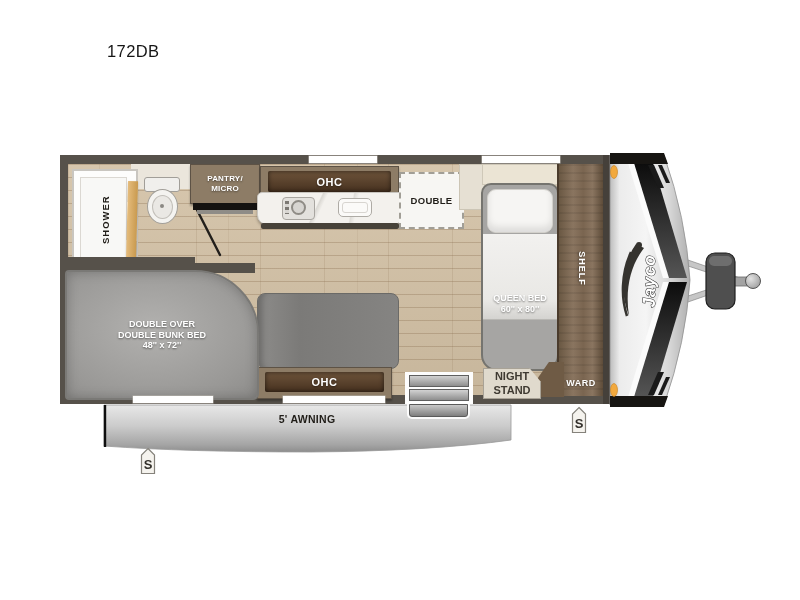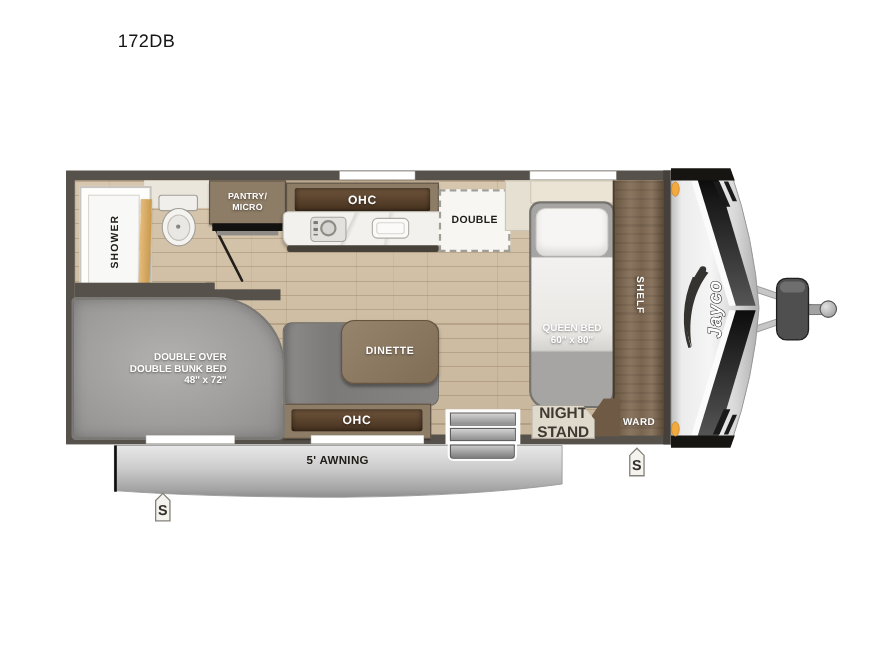--- a/index.html
+++ b/index.html
@@ -4,21 +4,21 @@
 <style>
   html,body{margin:0;padding:0;background:#fff;}
   #stage{position:relative;width:800px;height:600px;background:#ffffff;overflow:hidden;
          font-family:"Liberation Sans",sans-serif;}
   .a{position:absolute;}
   .lbl{font-weight:bold;color:#fff;text-align:center;line-height:1.2;white-space:pre-line;
        text-shadow:0 1px 2px rgba(0,0,0,.45);}
   .lbl-dark{font-weight:bold;color:#201d18;text-align:center;line-height:1.2;white-space:pre-line;}
   .flexc{display:flex;align-items:center;justify-content:center;}
 
-  #title{left:107px;top:29px;font-size:16.5px;color:#151515;letter-spacing:.4px;}
+  #title{left:107px;top:42px;font-size:16.5px;color:#151515;letter-spacing:.4px;}
 
   
   #body-wall{left:60px;top:155px;width:550px;height:249px;background:#56514a;}
   #floor{left:68px;top:164px;width:535px;height:231px;background-color:#d2c0a4;
     background-image:
       repeating-linear-gradient(180deg, rgba(134,106,75,.32) 0 1px, transparent 1px 13px),
       repeating-linear-gradient(90deg, rgba(134,106,75,.16) 0 1px, transparent 1px 64px),
       repeating-linear-gradient(90deg, transparent 0 31px, rgba(134,106,75,.10) 31px 32px, transparent 32px 129px),
       linear-gradient(180deg, rgba(255,255,255,.10), rgba(0,0,0,.05));}
   #front-wall{left:603px;top:155px;width:7px;height:249px;background:#45403a;}
@@ -78,35 +78,35 @@
     background:linear-gradient(180deg,#f2f1ef,#e9e8e5 78%,#d4d3d0);border-bottom:1px solid #b9b8b4;}
   #queen-bed .lbl{position:absolute;left:0;right:0;top:108px;font-size:9px;}
   #walnut{left:557px;top:164px;width:46px;height:232px;border-left:2px solid #4a3b2c;box-sizing:border-box;
     background:linear-gradient(90deg,#6a5843 0%,#8a7560 32%,#7a6550 55%,#8a7560 76%,#5e4c39 100%);}
   #walnut-grain{position:absolute;inset:0;background:repeating-linear-gradient(180deg,rgba(0,0,0,.07) 0 2px,transparent 2px 8px);}
   #shelf-lbl-wrap{position:absolute;left:0;right:0;top:84px;height:40px;}
   #shelf-lbl-wrap .lbl{font-size:9px;letter-spacing:1px;transform:rotate(90deg);}
   #ward-lbl{position:absolute;left:0;right:0;bottom:7px;font-size:9px;letter-spacing:.5px;}
   #night-stand{left:483px;top:368px;width:56px;height:29px;background:#e0dacd;border:1px solid #a8a296;
     clip-path:polygon(0 0,80% 0,100% 45%,100% 100%,0 100%);}
-  #night-stand .lbl-dark{font-size:14px;color:#3e3931;}
+  #night-stand .lbl-dark{font-size:11px;color:#3e3931;}
   #ward-wedge{left:538px;top:362px;width:26px;height:35px;background:#6f5b45;
     clip-path:polygon(42% 0,100% 0,100% 100%,0 100%,0 45%);}
 
   
   #dinette-bench{left:257px;top:293px;width:140px;height:74px;border:1.5px solid #6b6a67;border-radius:8px;
     background:linear-gradient(90deg,#8d8c8a,#7b7a78 30%,#858482);box-shadow:inset 10px 0 6px -6px rgba(0,0,0,.25);}
   #dinette-table{left:310px;top:291px;width:87px;height:56px;border:1.5px solid #66543f;border-radius:12px;
     background:linear-gradient(135deg,#97846c,#7f6d56);box-shadow:0 2px 3px rgba(0,0,0,.35);}
   #dinette-table .lbl{font-size:9.5px;letter-spacing:.5px;}
   #bunk-wall{left:68px;top:263px;width:187px;height:10px;background:#56514a;}
   #bunk-bed{left:65px;top:270px;width:190px;height:126px;border:2px solid #7a7976;border-radius:4px 64px 6px 4px;
     background:radial-gradient(ellipse at 45% 45%,#b2b1af,#9a9997 70%,#8d8c8a);
     box-shadow:inset 0 0 12px rgba(0,0,0,.22);}
-  #bunk-bed .lbl{font-size:9px;text-align:right;}
+  #bunk-bed .lbl{font-size:9px;}
 
   
   #door-frame{left:405px;top:372px;width:68px;height:32px;background:#fdfdfd;}
   .step{left:409px;width:60px;height:12px;background:linear-gradient(180deg,#d2d2d2,#8e8e8e);border:1px solid #5f5f5f;box-sizing:border-box;}
   #step1{top:375px;}#step2{top:389px;}
   #step3{left:409px;top:404px;width:59px;height:13px;background:linear-gradient(180deg,#c9c9c9,#7f7f7f);
     border:1px solid #5a5a5a;border-radius:0 0 3px 3px;box-shadow:0 0 0 2px rgba(255,255,255,.9);box-sizing:border-box;}
 
   #awning-lbl{left:262px;top:413px;width:90px;font-size:10.5px;letter-spacing:.3px;}
 </style>
@@ -176,23 +176,20 @@
     </div>
     <div id="ward-lbl" class="lbl">WARD</div>
   </div>
   <div id="ward-wedge" class="a"></div>
   <div id="night-stand" class="a flexc">
     <span class="lbl-dark">NIGHT
 STAND</span>
   </div>
 
   <div id="dinette-bench" class="a"></div>
-  <div id="dinette-table" class="a flexc">
-    <span class="lbl">DINETTE</span>
-  </div>
   <div id="ohc-bottom" class="a cab">
     <div class="cab-inner"></div>
     <div class="ohc-lbl lbl">OHC</div>
   </div>
   <div id="bunk-wall" class="a"></div>
   <div id="bunk-bed" class="a flexc">
     <span class="lbl">DOUBLE OVER
 DOUBLE BUNK BED
 48'' x 72''</span>
   </div>

